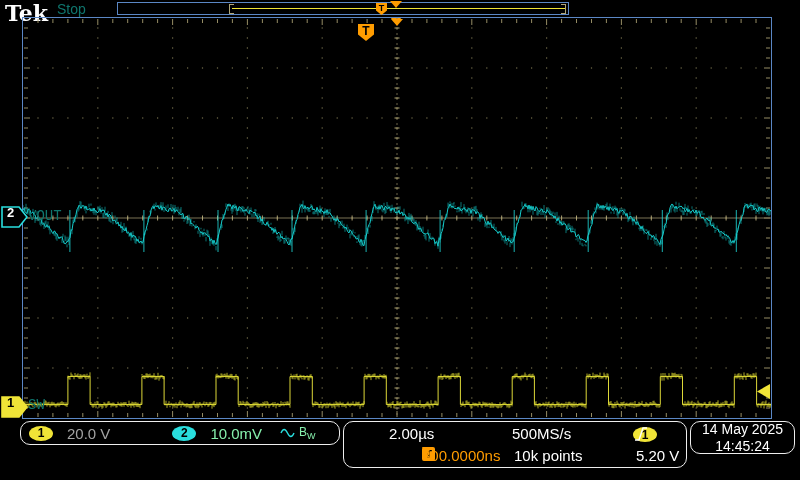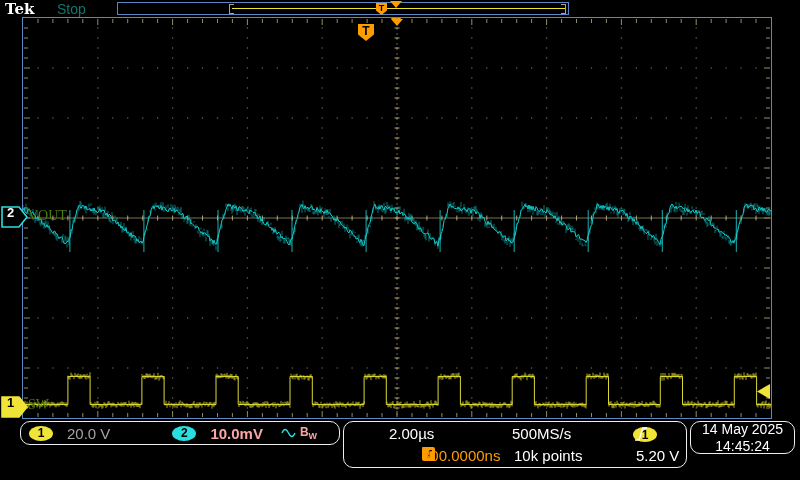--- a/index.html
+++ b/index.html
@@ -1,51 +1,51 @@
 <!DOCTYPE html>
 <html><head>
 <meta charset="utf-8">
 <style>
   html,body{margin:0;padding:0;background:#000;}
   #screen{position:relative;width:800px;height:480px;background:#000;overflow:hidden;
           font-family:"Liberation Sans",sans-serif;-webkit-font-smoothing:none;}
   .abs{position:absolute;}
   
-  #tek-logo{left:5px;top:0px;color:#fff;font-family:"DejaVu Serif",serif;font-weight:bold;font-size:15px;}
+  #tek-logo{left:5px;top:0px;color:#fff;font-family:"DejaVu Serif",serif;font-weight:bold;font-size:22px;}
   #acq-status{left:57px;top:1px;color:#0f766e;font-size:14px;}
   
   #ovbar{left:117px;top:2px;width:452px;height:13px;border:1.5px solid #5b87c5;background:#000;box-sizing:border-box;}
   #ov-wave{position:absolute;left:114px;top:4.5px;width:334px;height:0;border-top:1px solid #f0e437;}
   .bracket{position:absolute;top:1px;width:4px;height:8px;border:1px solid #b0a678;}
   #ov-brk-l{left:111px;border-right:none;}
   #ov-brk-r{left:443px;border-left:none;}
   .t-badge{background:#ff9c00;color:#000;font-weight:bold;text-align:center;
            clip-path:polygon(0 0,100% 0,100% 62%,50% 100%,0 62%);}
   #ov-trig-badge{left:258px;top:0px;width:11px;height:12px;font-size:9px;line-height:10px;}
   .tri-down{width:0;height:0;border-left:6px solid transparent;border-right:6px solid transparent;border-top:7px solid #ff9c00;}
   #ov-tri{left:390px;top:1px;}
   #grat-tri{left:390px;top:17px;}
   #trig-badge{left:358px;top:24px;width:16px;height:17px;font-size:12px;line-height:14px;}
   
   #grat{left:22px;top:17px;width:748px;height:400px;border:1.5px solid #5b87c5;box-sizing:content-box;}
   
-  .ch-label{color:#4d7c0f;font-family:Liberation Serif, serif;font-size:14px;letter-spacing:0px;}
+  .ch-label{color:#0f766e;font-family:Liberation Mono, monospace;font-size:14px;letter-spacing:0px;}
   #vout-label{left:28px;top:208px;}
   #sw-label{left:28px;top:397px;}
   .marker-num{position:absolute;color:#fff;font-weight:bold;font-size:13px;}
   
   .box{border:1.5px solid #ededed;border-radius:10px;background:#000;box-sizing:border-box;}
   #box-ch{left:20px;top:421px;width:320px;height:24px;display:flex;align-items:center;}
   #box-horiz{left:343px;top:421px;width:344px;height:47px;}
   #box-date{left:690px;top:421px;width:105px;height:33px;display:flex;flex-direction:column;justify-content:center;align-items:center;color:#fff;font-size:14px;line-height:17px;}
   .badge{display:inline-flex;justify-content:center;align-items:center;width:24px;height:15px;border-radius:50%;
          color:#000;font-weight:bold;font-size:12px;flex:none;}
   .badge-y{background:#f0e437;}
   .badge-c{background:#29dede;}
-  .yel{color:#a3a3a3;} .cyn{color:#fca5a5;font-weight:bold;} .org{color:#ff9c00;} .wht{color:#fff;}
+  .yel{color:#a3a3a3;} .cyn{color:#86efac;} .org{color:#ff9c00;} .wht{color:#fff;}
   .readout{font-size:15px;}
   #box-horiz span{position:absolute;margin-left:36px;}
   #trig-badge-sm{display:inline-block;width:13px;height:14px;background:#ff9c00;color:#000;font-weight:bold;
                  font-size:11px;line-height:14px;text-align:center;border-radius:2px;margin-right:1px;vertical-align:-2px;}
   .tri-sm{display:inline-block;width:0;height:0;border-left:5px solid transparent;border-right:5px solid transparent;
           border-top:7px solid #ff9c00;vertical-align:1px;}
   sub.bw{font-size:9px;}
 </style>
 </head>
 <body>

